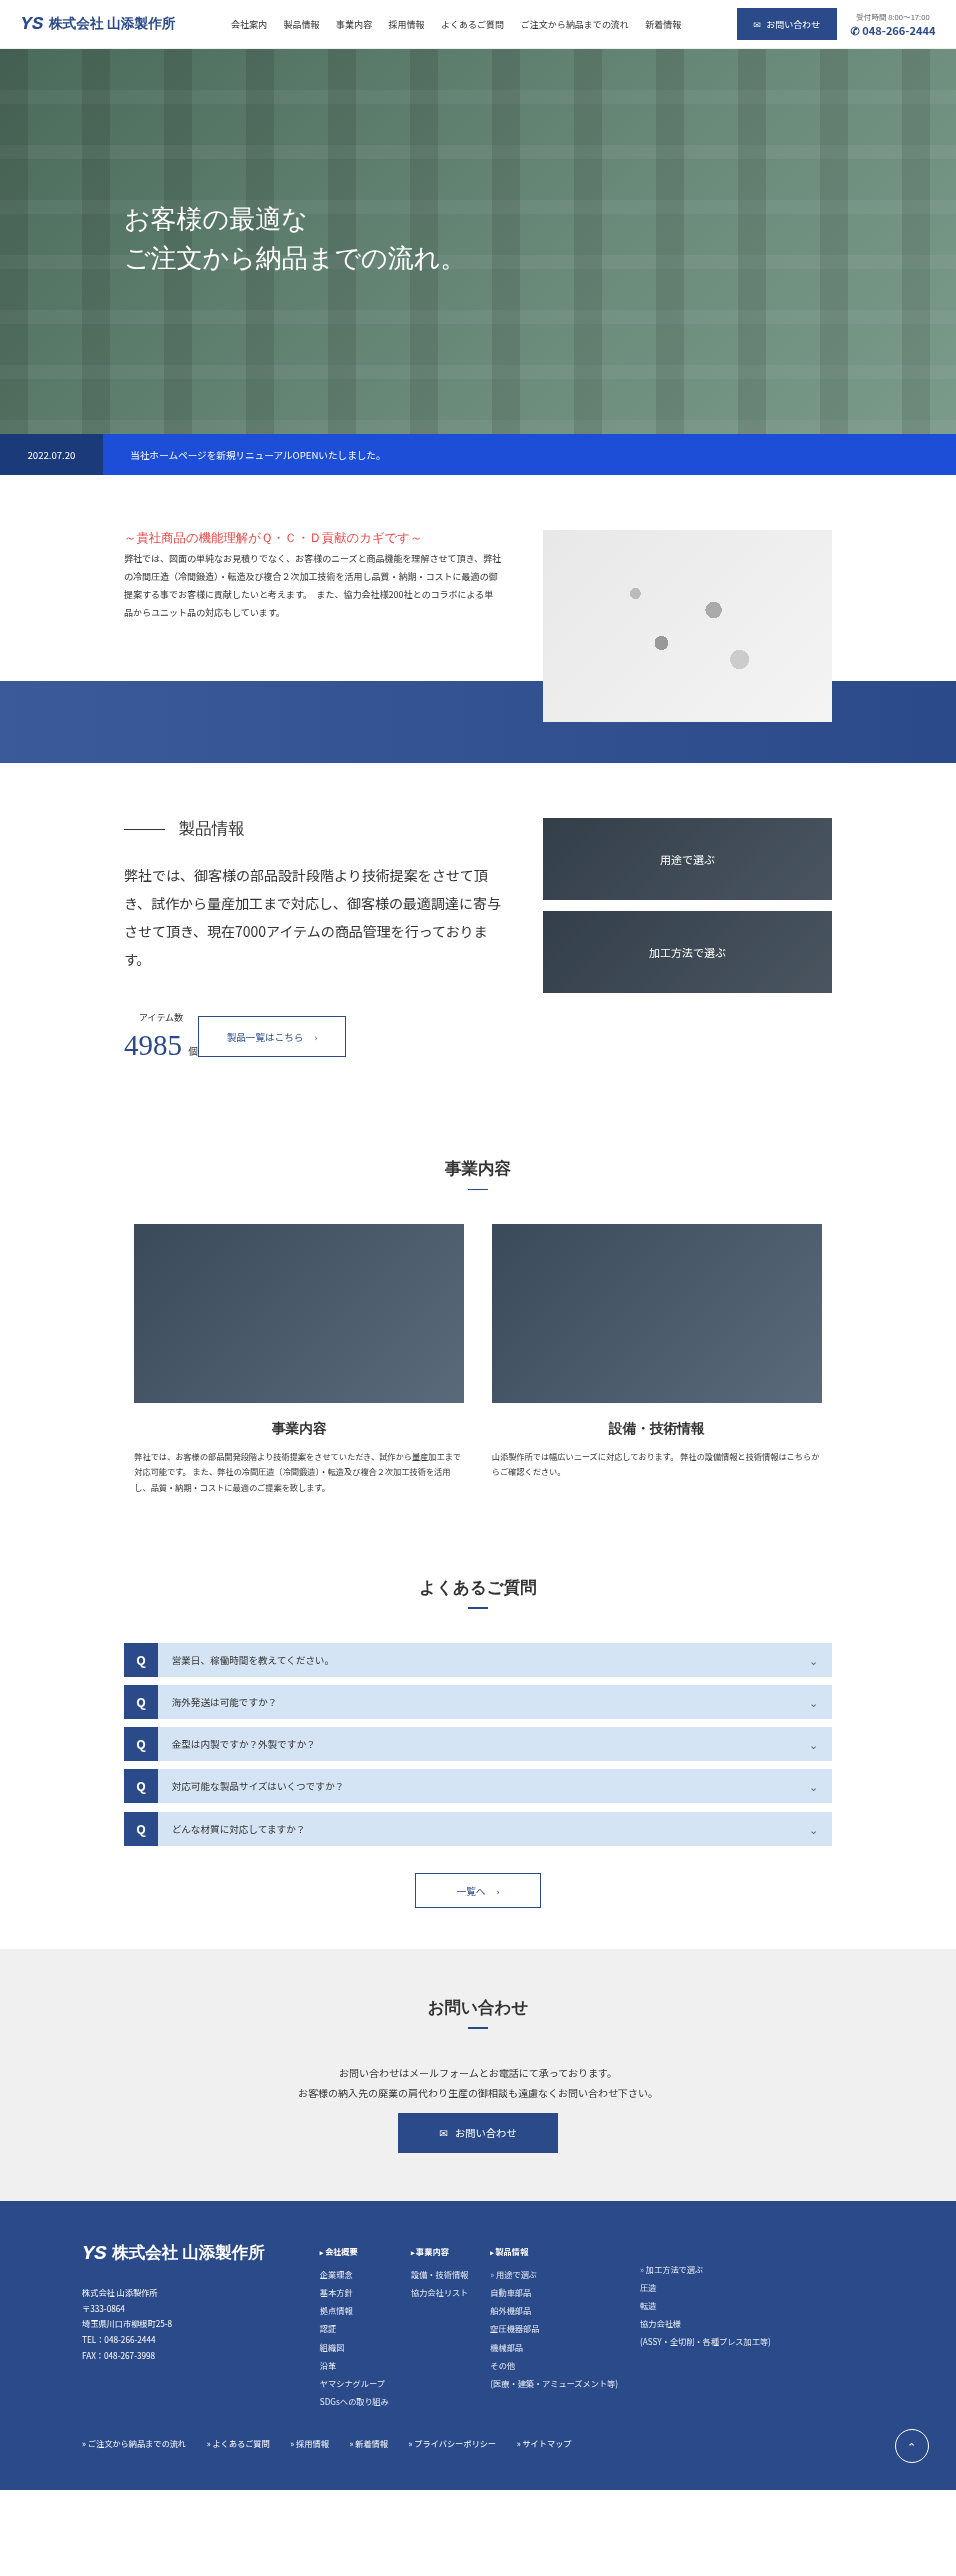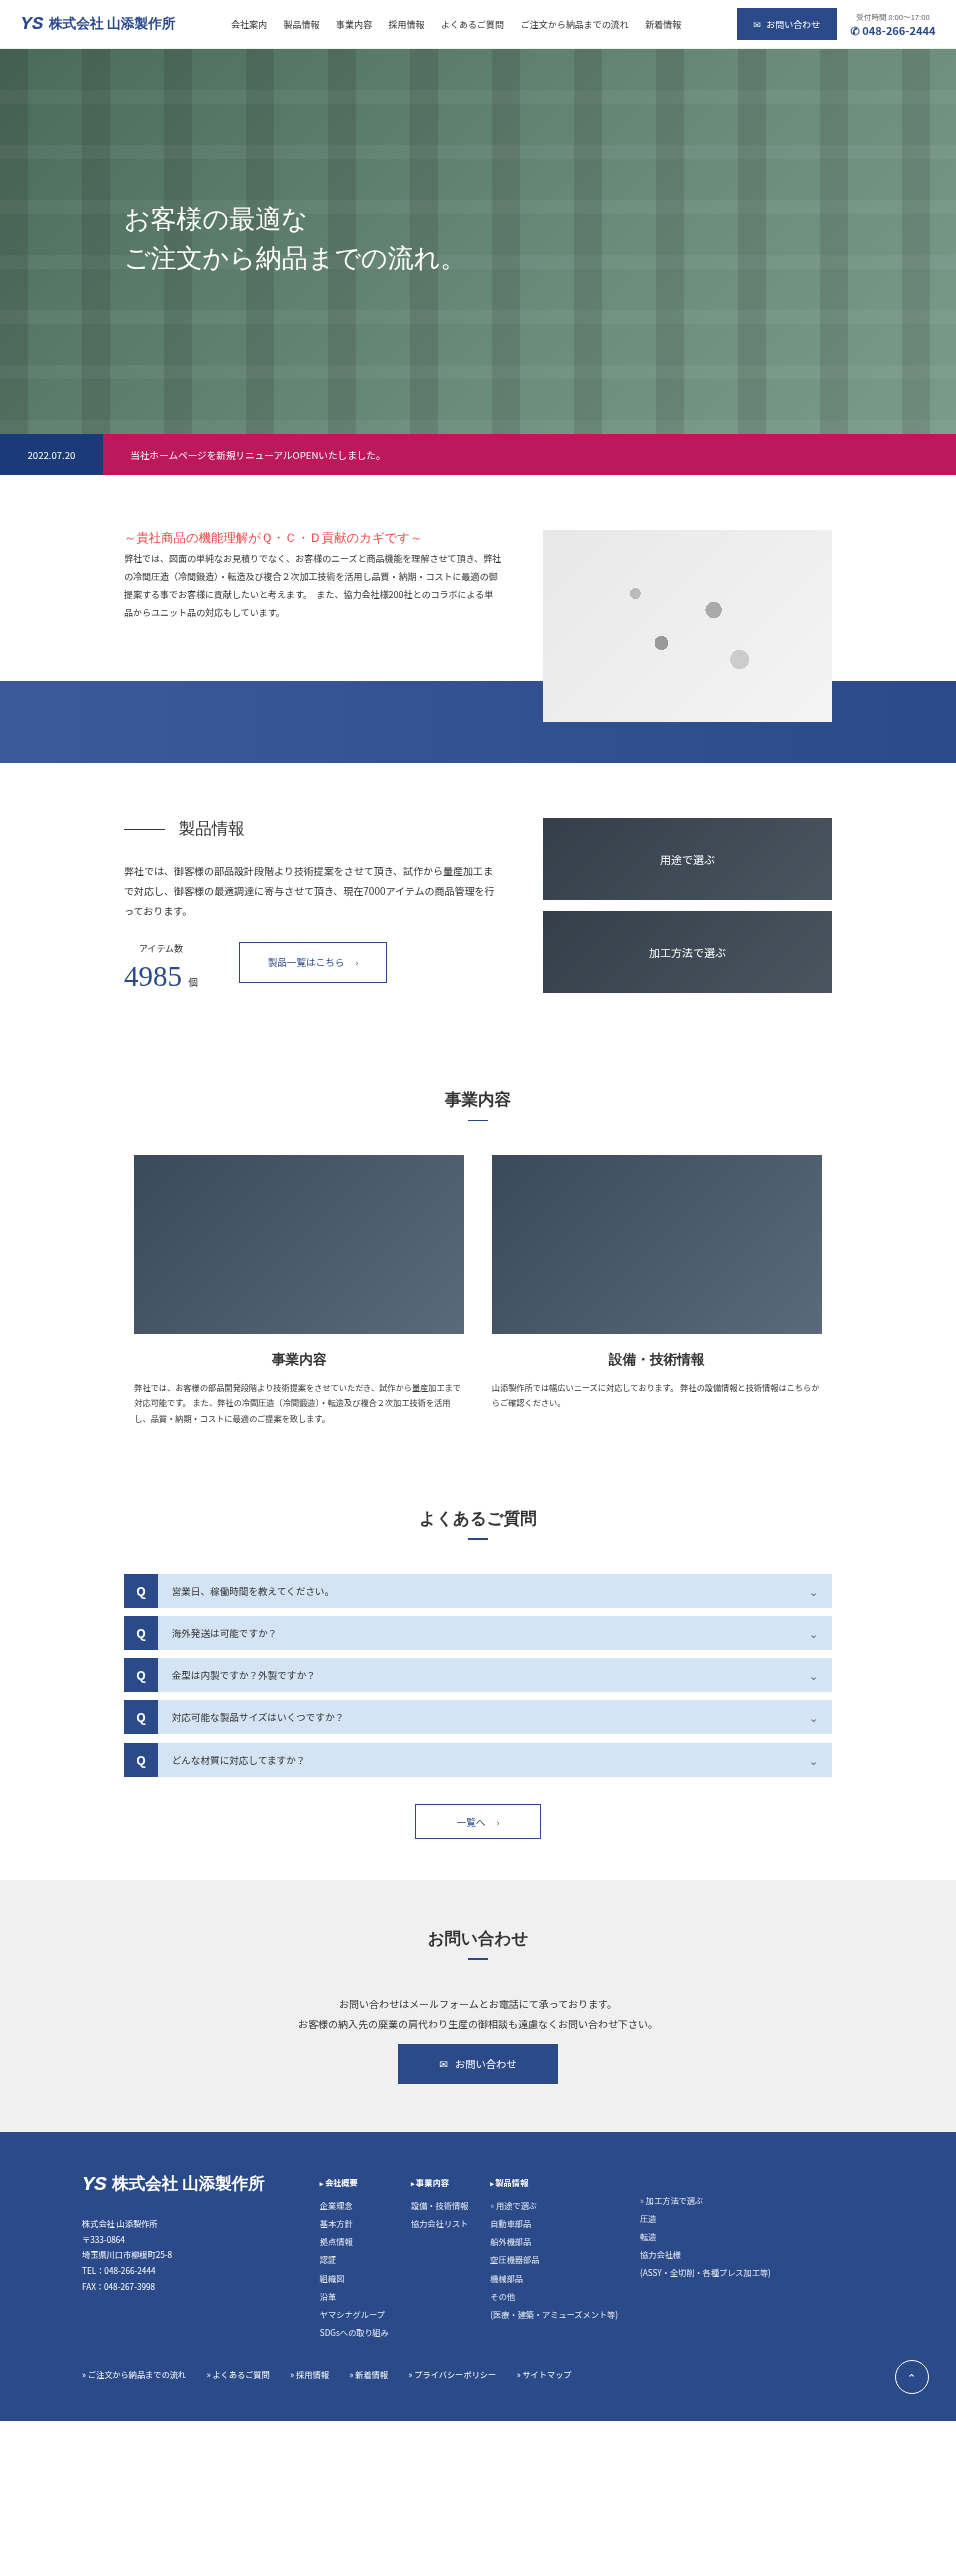--- a/index.html
+++ b/index.html
@@ -20,21 +20,21 @@
 
 
 .hero{position:relative;height:385px;background:linear-gradient(135deg,#4a6a5a 0%,#5a7a6a 30%,#6a8a7a 60%,#7a9a8a 100%);overflow:hidden}
 .hero::before{content:"";position:absolute;inset:0;background:repeating-linear-gradient(90deg,rgba(0,0,0,0.1) 0 27.5px,rgba(0,0,0,0) 27.5px 82px),repeating-linear-gradient(0deg,rgba(255,255,255,0.05) 0 13.7px,rgba(0,0,0,0) 13.7px 55px)}
 .hero-content{position:absolute;left:124px;top:151px;color:#fff}
 .hero-title{font-family:serif;font-size:26px;line-height:1.5;font-weight:500;margin-bottom:16.5px}
 .hero-sub{display:inline-block}
 .hero-sub-line{background:#2a4a8a;color:#fff;padding:5.5px 11px;font-size:10.3px;margin-bottom:2.7px;display:inline-block}
 
 
-.news-bar{display:flex;align-items:stretch;background:#be185d;color:#fff}
+.news-bar{display:flex;align-items:stretch;background:#1d4ed8;color:#fff}
 .news-date{background:#1a3a7a;padding:13.7px 27.5px;font-size:9.6px}
 .news-text{padding:13.7px 27.5px;font-size:9.6px}
 
 
 .greeting{display:flex;padding:55px 124px 0;gap:41px;align-items:flex-start}
 .greeting-left{flex:1}
 .greeting-heading{font-family:serif;font-size:33px;color:#d4dae8;font-weight:400;margin-bottom:20.6px}
 .greeting-sub{font-family:serif;font-size:12.4px;color:#ef4444;margin-bottom:3px}
 .greeting-body{font-size:9px;line-height:2;color:#333}
 .greeting-img{width:289px;height:192px;background:linear-gradient(135deg,#e8e8e8,#f4f4f4);position:relative}
@@ -42,22 +42,22 @@
 
 
 .blue-band{height:82px;background:linear-gradient(90deg,#3a5a9a,#2a4a8a);margin-top:-41px;position:relative;z-index:-1}
 
 
 .products{display:flex;padding:55px 124px;gap:41px}
 .products-left{flex:1}
 .section-heading{display:flex;align-items:center;gap:13.7px;margin-bottom:20.6px}
 .section-line{width:41px;height:0.7px;background:#333}
 .section-title{font-family:serif;font-size:16.5px;font-weight:500}
-.products-body{font-size:10px;line-height:2;margin-bottom:21px}
-.products-stats{display:flex;align-items:flex-start;gap:41px}
+.products-body{font-size:14px;line-height:2;margin-bottom:38px}
+.products-stats{display:flex;align-items:center;}
 .item-count{text-align:center}
 .item-label{font-size:9px;margin-bottom:5.5px}
 .item-num{font-family:Liberation Serif, serif;font-size:29px;color:#2a4a8a;font-weight:500}
 .item-unit{font-size:9.6px;margin-left:4.1px}
 .product-list-btn{border:0.7px solid #2a4a8a;color:#2a4a8a;padding:12.4px 27.5px;font-size:9.6px;display:flex;align-items:center;gap:11px;cursor:pointer}
 .products-right{width:289px;display:flex;flex-direction:column;gap:11px}
 .product-card{height:82px;background:linear-gradient(135deg,#4a5a6a,#6a7a8a);position:relative;display:flex;align-items:center;justify-content:center;color:#fff;font-size:11px;cursor:pointer}
 .product-card::before{content:"";position:absolute;inset:0;background:rgba(0,0,0,0.3)}
 .product-card span{position:relative;z-index:1}
 

